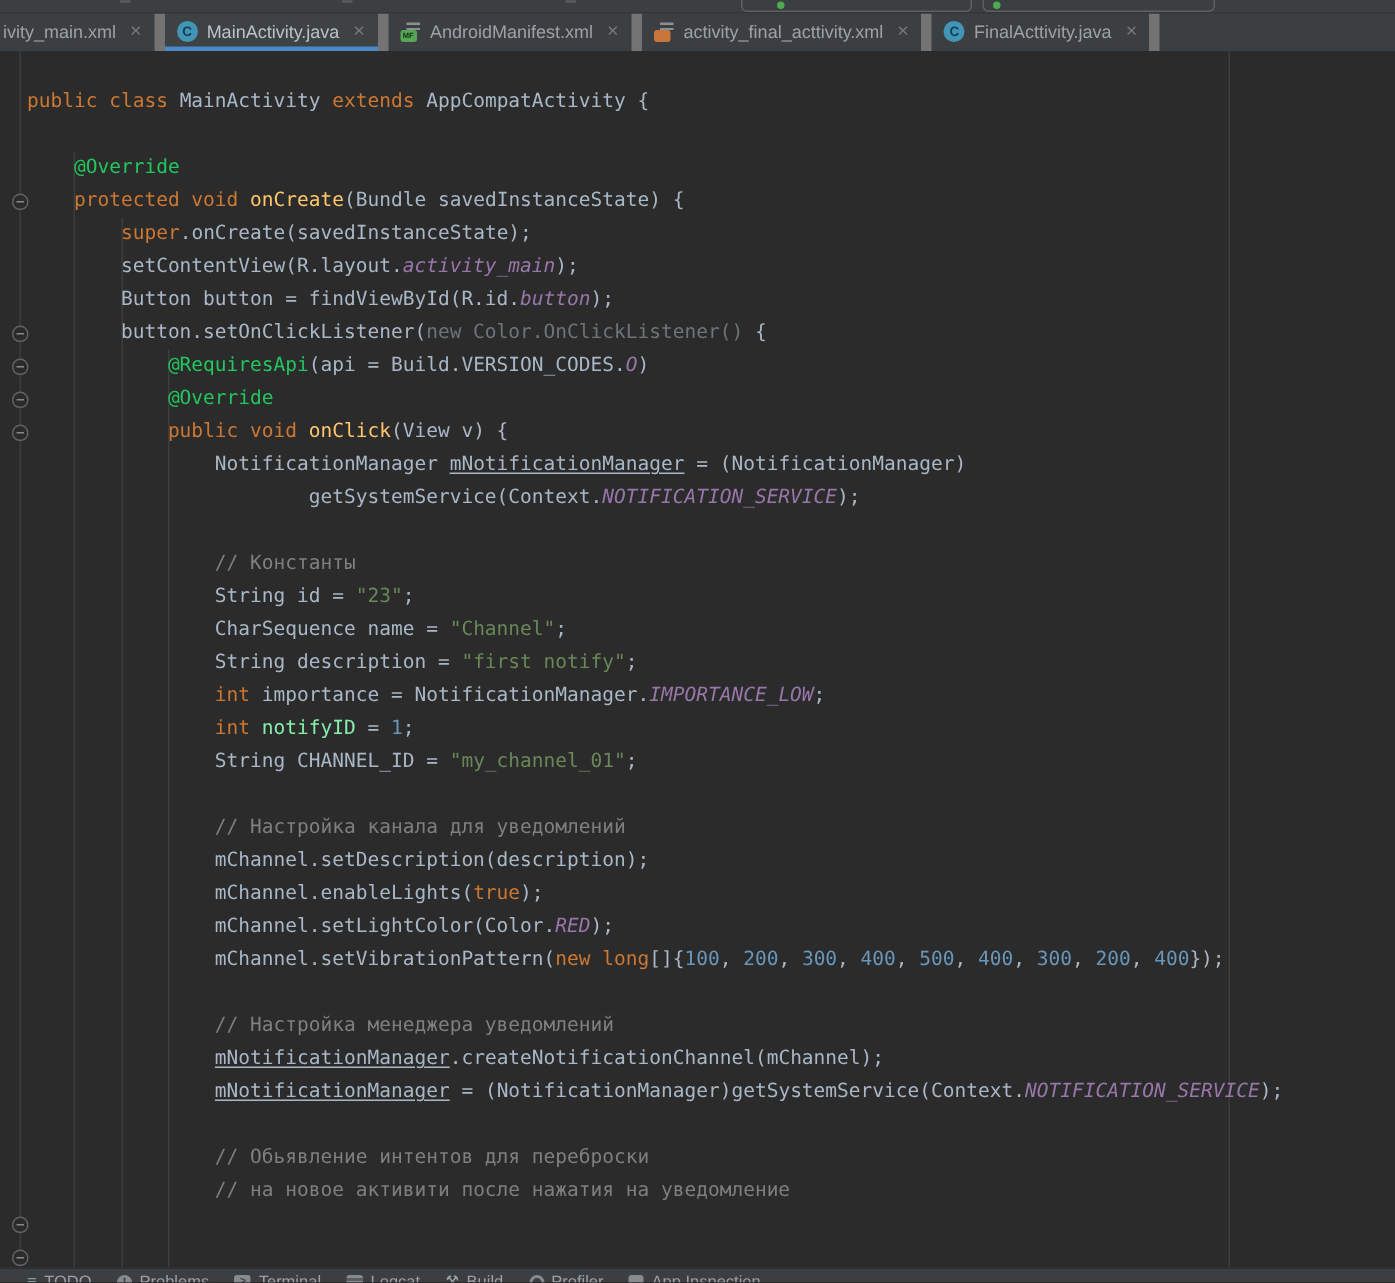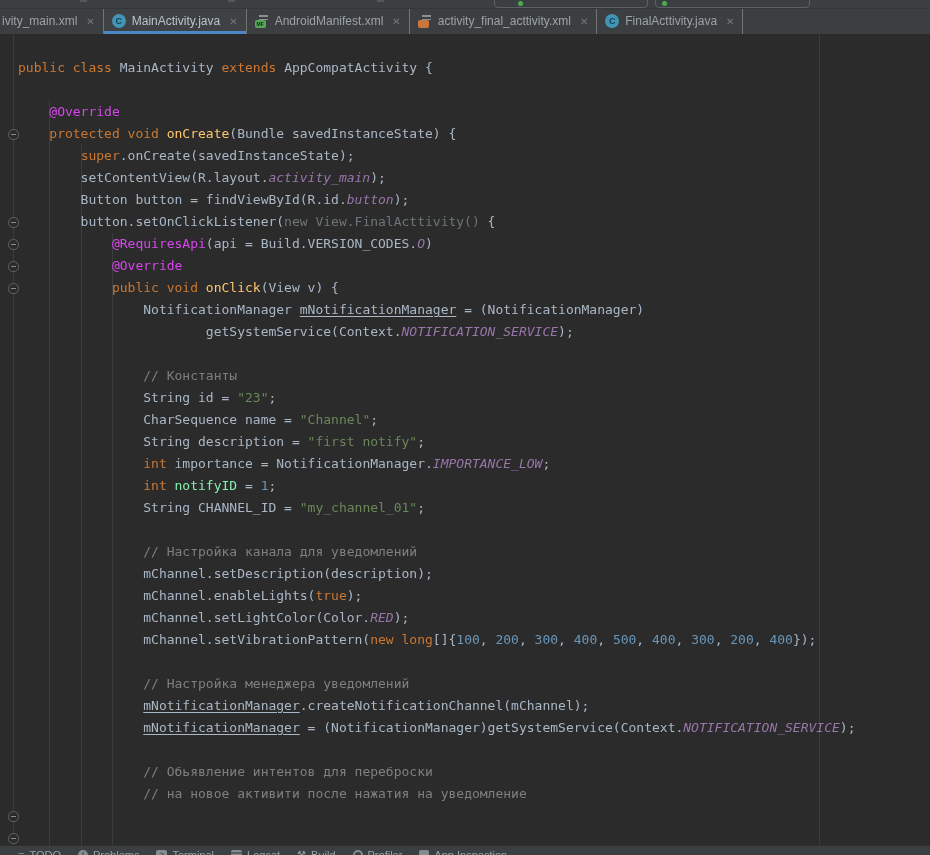--- a/index.html
+++ b/index.html
@@ -10,21 +10,21 @@
   .topstrip { position:absolute; top:0; left:0; right:0; height:8px; background:#3c3f41;
               border-bottom:1px solid #34373a; overflow:hidden; z-index:5; }
   .tgroup { position:absolute; top:-13px; height:19px; border:1px solid #5c6163; border-radius:4px; }
   .tick { position:absolute; top:0; width:7px; height:2px; background:#54585a; }
   .gdot { position:absolute; width:5px; height:5px; border-radius:50%; top:1px; }
 
   
   .tabbar { position:absolute; top:8px; left:0; right:0; height:26px; background:#3c3f41;
             display:flex; align-items:stretch; z-index:4; }
   .tab { position:relative; display:flex; align-items:center; gap:6px; padding:0 8px;
-         font-size:12px; color:#9da2a6; border-right:1px solid #737373; white-space:nowrap; cursor:default; }
+         font-size:12px; color:#9da2a6; border-right:7px solid #737373; white-space:nowrap; cursor:default; }
   .tab.first { padding-left:2px; }
   .tab.active { background:#3e4244; color:#bcc2c6; }
   .tab.active::after { content:""; position:absolute; left:0; right:0; bottom:0; height:3px; background:#4a88c7; }
   .tab .close { color:#75797d; font-size:10px; margin-left:3px; }
 
   .ic-class { width:14px; height:14px; border-radius:50%; background:#4295b5; color:#123f55;
               font-size:9px; font-weight:bold; display:flex; align-items:center; justify-content:center;
               flex:0 0 auto; }
   .ic-file { position:relative; width:14px; height:14px; flex:0 0 auto; }
   .ic-file .bars { position:absolute; top:1px; right:1px; width:9px; height:7px;
@@ -37,21 +37,21 @@
   
   .editor { position:absolute; top:34px; left:0; width:834px; height:811px; background:#2b2b2b;text-decoration:underline; }
   .gutterline { position:absolute; left:13px; top:0; bottom:0; width:1px; background:#3a3d3e; }
   .iguide { position:absolute; width:1px; background:#3a3d3e; bottom:0; }
   .marginguide { position:absolute; left:819px; top:0; bottom:0; width:1px; background:#3c3c3c; }
   .code { position:absolute; left:0; top:23px; right:0;
           font-family:"DejaVu Sans Mono",monospace; font-size:13px; line-height:22px; }
   .line { height:22px; white-space:pre; padding-left:18px; }
   .t-d { color:#a9b7c6; }
   .t-k { color:#cc7832; }
-  .t-a { color:#d946ef; }
+  .t-a { color:#22c55e; }
   .t-m { color:#ffc66d; }
   .t-s { color:#6a8759; }
   .t-n { color:#6897bb; }
   .t-c { color:#7f7f7f; }
   .t-f { color:#9876aa; font-style:italic; }
   .t-g { color:#6d7578; }
   .t-u { color:#a9b7c6; text-decoration:underline; text-underline-offset:2px; }
   .t-x { color:#86efac; }
   .fold { position:absolute; left:8px; width:11px; height:11px; box-sizing:border-box;
           border:1px solid #5f6365; border-radius:50% 50% 45% 45%; background:#2b2b2b; z-index:2; }
@@ -129,21 +129,21 @@
     <div class="iguide" style="left:112px; top:199px;"></div>
     <div class="marginguide"></div>
     <div class="code" id="code">
         <div class="line"><span class="t-k">public class </span><span class="t-d">MainActivity </span><span class="t-k">extends </span><span class="t-d">AppCompatActivity {</span></div>
         <div class="line"></div>
         <div class="line"><span class="t-d">    </span><span class="t-a">@Override</span></div>
         <div class="line"><span class="t-d">    </span><span class="t-k">protected void </span><span class="t-m">onCreate</span><span class="t-d">(Bundle savedInstanceState) {</span></div>
         <div class="line"><span class="t-d">        </span><span class="t-k">super</span><span class="t-d">.onCreate(savedInstanceState);</span></div>
         <div class="line"><span class="t-d">        setContentView(R.layout.</span><span class="t-f">activity_main</span><span class="t-d">);</span></div>
         <div class="line"><span class="t-d">        Button button = findViewById(R.id.</span><span class="t-f">button</span><span class="t-d">);</span></div>
-        <div class="line"><span class="t-d">        button.setOnClickListener(</span><span class="t-g">new View.FinalActtivity()</span><span class="t-d"> {</span></div>
+        <div class="line"><span class="t-d">        button.setOnClickListener(</span><span class="t-g">new Color.OnClickListener()</span><span class="t-d"> {</span></div>
         <div class="line"><span class="t-d">            </span><span class="t-a">@RequiresApi</span><span class="t-d">(api = Build.VERSION_CODES.</span><span class="t-f">O</span><span class="t-d">)</span></div>
         <div class="line"><span class="t-d">            </span><span class="t-a">@Override</span></div>
         <div class="line"><span class="t-d">            </span><span class="t-k">public void </span><span class="t-m">onClick</span><span class="t-d">(View v) {</span></div>
         <div class="line"><span class="t-d">                NotificationManager </span><span class="t-u">mNotificationManager</span><span class="t-d"> = (NotificationManager)</span></div>
         <div class="line"><span class="t-d">                        getSystemService(Context.</span><span class="t-f">NOTIFICATION_SERVICE</span><span class="t-d">);</span></div>
         <div class="line"></div>
         <div class="line"><span class="t-d">                </span><span class="t-c">// Константы</span></div>
         <div class="line"><span class="t-d">                String id = </span><span class="t-s">"23"</span><span class="t-d">;</span></div>
         <div class="line"><span class="t-d">                CharSequence name = </span><span class="t-s">"Channel"</span><span class="t-d">;</span></div>
         <div class="line"><span class="t-d">                String description = </span><span class="t-s">"first notify"</span><span class="t-d">;</span></div>

